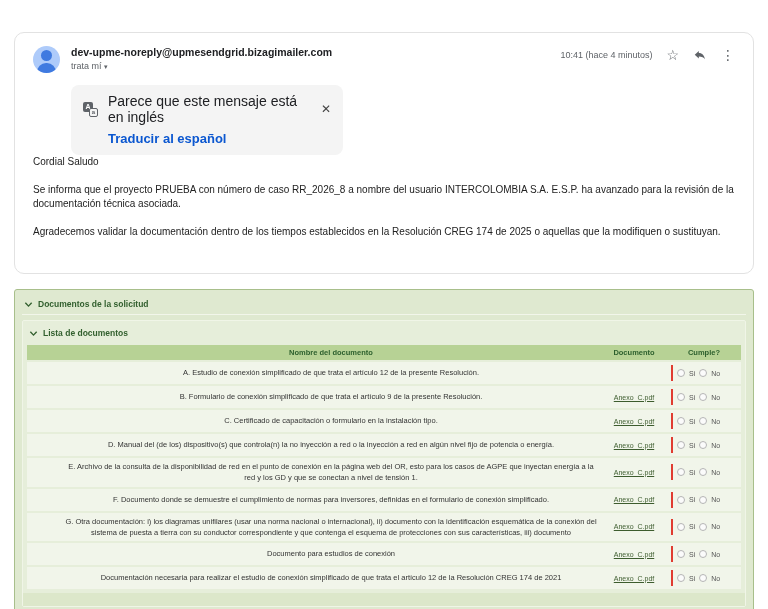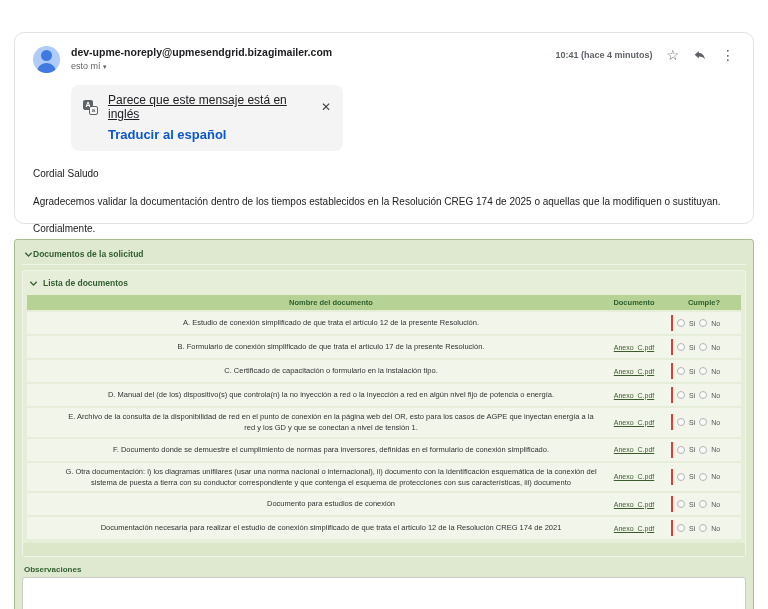--- a/index.html
+++ b/index.html
@@ -1,60 +1,60 @@
 <!DOCTYPE html>
 <html><head>
 <meta charset="utf-8">
 <style>
   * { margin: 0; padding: 0; box-sizing: border-box; }
   html, body { width: 768px; height: 609px; background: #ffffff; overflow: hidden;
     font-family: "Liberation Sans", "DejaVu Sans", sans-serif; }
 
   
   .email-card { margin: 32px 14px 0 14px; border: 1px solid #e2e2e2; border-radius: 10px;
-    background: #fff; padding: 13px 18px 16px 18px; height: 192px; }
+    background: #fff; padding: 13px 18px 16px 18px; height: 242px; }
   .email-header { display: flex; align-items: flex-start; }
   .avatar { width: 27px; height: 27px; border-radius: 50%; background: #aecbfa; flex: 0 0 27px;
     position: relative; overflow: hidden; }
   .avatar .head { position: absolute; width: 11px; height: 11px; border-radius: 50%;
     background: #3f7ae0; left: 8px; top: 4px; }
   .avatar .torso { position: absolute; width: 19px; height: 12px; border-radius: 9px 9px 0 0;
     background: #3f7ae0; left: 4px; top: 17px; }
   .sender-block { margin-left: 11px; flex: 1; }
   .sender-email { font-size: 10.5px; font-weight: bold; color: #202124; }
   .to-line { font-size: 9px; color: #5f6368; margin-top: 3px; }
   .to-caret { font-size: 7px; color: #5f6368; }
   .header-meta { display: flex; align-items: center; gap: 14px; color: #5f6368; margin-top: 2px; }
-  .timestamp { font-size: 9px; color: #5f6368; white-space: nowrap; font-weight: bold; }
+  .timestamp { font-size: 9px; color: #5f6368; white-space: nowrap; }
   .hicon { font-size: 14px; color: #5f6368; cursor: pointer; line-height: 1; }
   .hicon svg { display: block; }
 
   
   .banner { margin: 12px 0 0 38px; background: #f4f4f4; border-radius: 8px;
     padding: 8px 12px 9px 12px; width: 272px; }
   .banner-row1 { display: flex; align-items: center; }
   .tr-icon { width: 15px; height: 15px; position: relative; flex: 0 0 15px; }
   .tr-icon .bx1 { position: absolute; left: 0; top: 0; width: 10px; height: 10px;
     background: #5f6368; border-radius: 2px; color: #fff; font-size: 7px; font-weight: bold;
     text-align: center; line-height: 10px; }
   .tr-icon .bx2 { position: absolute; right: 0; bottom: 0; width: 9px; height: 9px;
     border: 1.2px solid #5f6368; border-radius: 2px; background: #f4f4f4; color: #5f6368;
     font-size: 6px; font-weight: bold; text-align: center; line-height: 7px; }
-  .banner-msg { font-size: 12px; color: #202124; margin-left: 10px; flex: 1; text-decoration: underline; }
+  .banner-msg { font-size: 14px; color: #202124; margin-left: 10px; flex: 1; }
   .banner-close { font-size: 12px; color: #444; cursor: pointer; padding-left: 8px; }
   .banner-action { font-size: 13px; font-weight: bold; color: #0b57d0; margin: 6px 0 0 25px;
     cursor: pointer; }
 
-  .email-body { margin-top: 16px; font-size: 10px; color: #222; line-height: 1.45; }
+  .email-body { font-size: 10px; color: #222; line-height: 1.45; }
   .email-body p { margin-bottom: 13px; }
 
   
   .form-panel { margin: 15px 14px 0 14px; background: #dfe9d0; border: 1px solid #a8bf8b;
     border-radius: 3px; padding: 5px 7px 9px 7px; }
-  .group-header { display: flex; align-items: center; padding: 4px 2px 5px 2px;
+  .group-header { display: flex; align-items: center; gap: 5px; padding: 4px 2px 5px 2px;
     border-bottom: 1px solid #f2f6ea; }
   .chev { width: 9px; height: 9px; flex: 0 0 9px; }
   .chev svg { display: block; }
   .group-title { font-size: 8.5px; font-weight: bold; color: #33602f; }
   .list-box { margin-top: 5px; background: #e6eeda; border: 1px solid #f0f5e7;
     border-radius: 2px; padding: 3px 4px 0 4px; }
   .list-header { display: flex; align-items: center; gap: 5px; padding: 4px 2px 5px 2px; }
 
   table.doc-table { width: 100%; border-collapse: separate; border-spacing: 0 2px; }
   .doc-table th { background: #b7d295; color: #2c5f2d; font-size: 7.5px; font-weight: bold;
@@ -84,21 +84,21 @@
 
 <div class="email-card">
   <div class="email-header">
     <div class="avatar">
       <div class="head"></div>
       <div class="torso"></div>
     </div>
     <div class="sender-block">
       <div class="sender-email">dev-upme-noreply@upmesendgrid.bizagimailer.com</div>
       <div class="to-line">
-        <span>esto mí</span>
+        <span>trata mí</span>
         <span class="to-caret">▾</span>
       </div>
     </div>
     <div class="header-meta">
       <span class="timestamp">10:41 (hace 4 minutos)</span>
       <span class="hicon">☆</span>
       <span class="hicon">
         <svg width="14" height="14" viewBox="0 0 24 24" fill="#5f6368">
             <path d="M10 8.5V5l-7 6.5 7 6.5v-3.6c5.2 0 8.4 1.6 10.5 5-1-6.5-4.5-10.9-10.5-10.9z"></path>
           </svg>
@@ -114,22 +114,22 @@
           <span class="bx2">a</span>
       </span>
       <span class="banner-msg">Parece que este mensaje está en inglés</span>
       <span class="banner-close">✕</span>
     </div>
     <div class="banner-action">Traducir al español</div>
   </div>
 
   <div class="email-body">
     <p>Cordial Saludo</p>
+    <p>Se informa que el proyecto PRUEBA con número de caso RR_2026_8 a nombre del usuario INTERCOLOMBIA S.A. E.S.P. ha avanzado para la revisión de la documentación técnica asociada.</p>
     <p>Agradecemos validar la documentación dentro de los tiempos establecidos en la Resolución CREG 174 de 2025 o aquellas que la modifiquen o sustituyan.</p>
-    <p>Cordialmente.</p>
   </div>
 </div>
 
 <div class="form-panel">
   <div class="group-header">
     <span class="chev">
       <svg width="9" height="9" viewBox="0 0 10 10">
           <path d="M1.5 3 L5 6.8 L8.5 3" stroke="#33602f" stroke-width="1.5" fill="none"></path>
         </svg>
     </span>
@@ -166,21 +166,21 @@
         <span class="radio"></span>
         <span class="radio-label rl-si">Si</span>
         <span class="radio"></span>
         <span class="radio-label rl-no">No</span>
       </span>
     </td>
   </tr>
 
   <tr>
     <td class="cell-spacer"></td>
-    <td class="cell-name">B. Formulario de conexión simplificado de que trata el artículo 17 de la presente Resolución.</td>
+    <td class="cell-name">B. Formulario de conexión simplificado de que trata el artículo 9 de la presente Resolución.</td>
     <td class="cell-doc"><a class="doc-link">Anexo_C.pdf</a></td>
     <td class="cell-cumple">
       <span class="cell-cumple-inner">
         <span class="req-bar"></span>
         <span class="radio"></span>
         <span class="radio-label rl-si">Si</span>
         <span class="radio"></span>
         <span class="radio-label rl-no">No</span>
       </span>
     </td>

